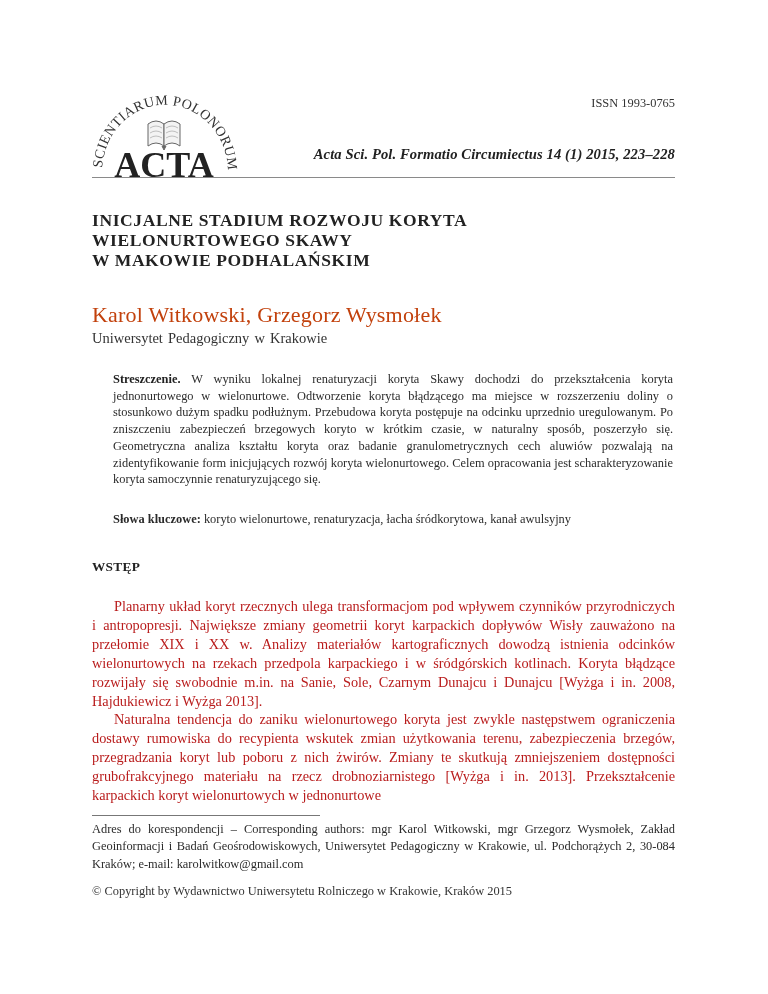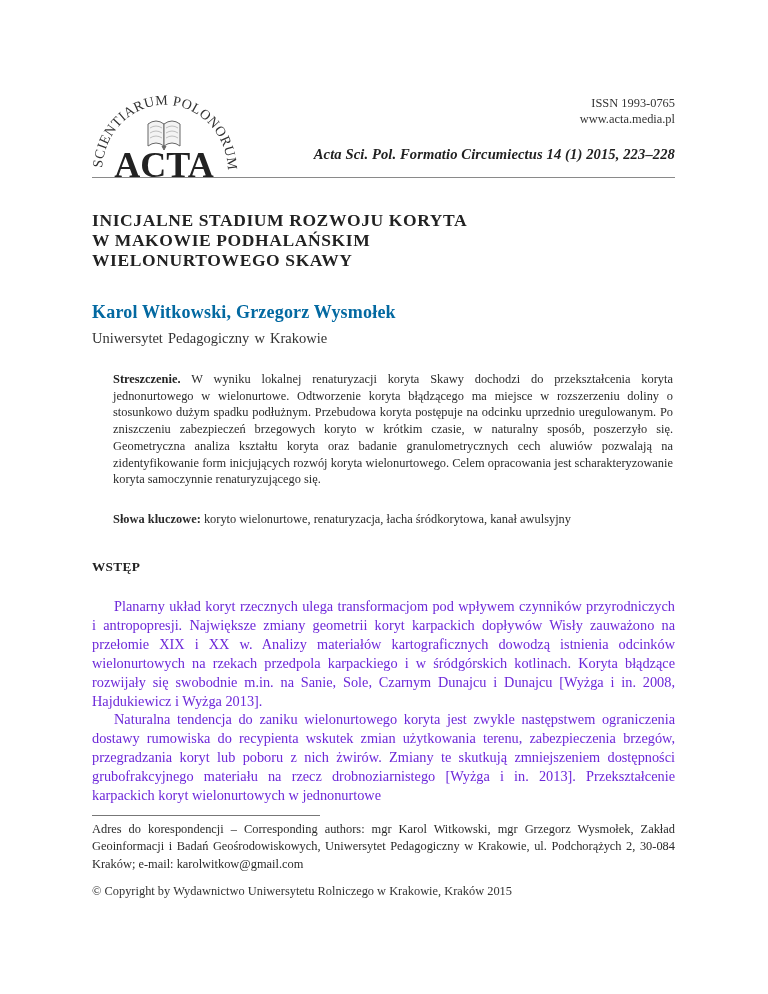--- a/index.html
+++ b/index.html
@@ -20,40 +20,40 @@
     .header-rule {
       position: absolute; left: 92px; top: 177px; width: 583px; height: 0;
       border-top: 1.5px solid #8a8a8a;
     }
     .title {
       position: absolute; left: 92px; top: 210px; width: 600px;
       font-size: 17.5px; font-weight: bold; line-height: 20px; letter-spacing: 0.6px; color: #222;
     }
     .title div { white-space: nowrap; }
     .authors {
-      position: absolute; left: 92px; top: 302px; font-size: 18px; color: #0369a1; letter-spacing: 0.2px; font-weight: bold;
+      position: absolute; left: 92px; top: 302px; font-size: 22px; color: #c2410c; letter-spacing: 0.2px;
     }
     .affiliation {
       position: absolute; left: 92px; top: 330px; font-size: 14.5px; color: #333; word-spacing: 1.5px; font-family: Liberation Serif, serif;
     }
     .abstract {
       position: absolute; left: 113px; top: 371px; width: 560px;
       font-size: 12.4px; line-height: 16.7px; text-align: justify; color: #2b2b2b;
     }
     .abstract b { color: #222; margin-top: 20px; }
     .keywords {
       position: absolute; left: 113px; top: 511px; width: 560px;
       font-size: 12.4px; line-height: 16px; color: #2b2b2b;
     }
     .section-heading {
       position: absolute; left: 92px; top: 559px; font-size: 13.3px; font-weight: bold; color: #222; letter-spacing: 0.3px;
     }
     .body-text {
       position: absolute; left: 92px; top: 597px; width: 583px;
-      font-size: 14.3px; line-height: 18.9px; text-align: justify; color: #6d28d9;
+      font-size: 14.3px; line-height: 18.9px; text-align: justify; color: #b91c1c;
     }
     .body-text p { margin: 0; text-indent: 22px; }
     .footnote-rule {
       position: absolute; left: 92px; top: 815px; width: 228px; height: 0; border-top: 1px solid #777;
     }
     .footnote {
       position: absolute; left: 92px; top: 821px; width: 583px;
       font-size: 12.4px; line-height: 17.4px; text-align: justify; color: #2b2b2b;
     }
     .copyright {
@@ -77,30 +77,29 @@
       <path d="M 92 44 Q 84 38 76 44 L 76 66 Q 84 60 92 66 Z"></path>
       <path d="M 62 48 Q 68 44 74 48 M 62 53 Q 68 49 74 53 M 62 58 Q 68 54 74 58 M 78 48 Q 84 44 90 48 M 78 53 Q 84 49 90 53 M 78 58 Q 84 54 90 58" fill="none" stroke="#999" stroke-width="0.6"></path>
       <path d="M 74 66 L 76 70 L 78 66" fill="#666"></path>
     </g>
     <text x="76" y="97" text-anchor="middle" font-family="Liberation Serif, serif" font-weight="bold" font-size="36" fill="#222">ACTA</text>
   </svg>
 </div>
 
 <div class="header-meta">
   <div>ISSN 1993-0765</div>
-  <div>www.acta.media.pl</div>
 </div>
 
 <div class="running-head">Acta Sci. Pol. Formatio Circumiectus 14 (1) 2015, 223–228</div>
 <div class="header-rule"></div>
 
 <div class="title">
   <div>INICJALNE STADIUM ROZWOJU KORYTA</div>
+  <div>WIELONURTOWEGO SKAWY</div>
   <div>W MAKOWIE PODHALAŃSKIM</div>
-  <div>WIELONURTOWEGO SKAWY</div>
 </div>
 
 <div class="authors">Karol Witkowski, Grzegorz Wysmołek</div>
 <div class="affiliation">Uniwersytet Pedagogiczny w Krakowie</div>
 
 <div class="abstract">
   <b>Streszczenie.</b>
   <span>W wyniku lokalnej renaturyzacji koryta Skawy dochodzi do przekształcenia koryta jednonurtowego w wielonurtowe. Odtworzenie koryta błądzącego ma miejsce w rozszerzeniu doliny o stosunkowo dużym spadku podłużnym. Przebudowa koryta postępuje na odcinku uprzednio uregulowanym. Po zniszczeniu zabezpieczeń brzegowych koryto w krótkim czasie, w naturalny sposób, poszerzyło się. Geometryczna analiza kształtu koryta oraz badanie granulometrycznych cech aluwiów pozwalają na zidentyfikowanie form inicjujących rozwój koryta wielonurtowego. Celem opracowania jest scharakteryzowanie koryta samoczynnie renaturyzującego się.</span>
 </div>
 

